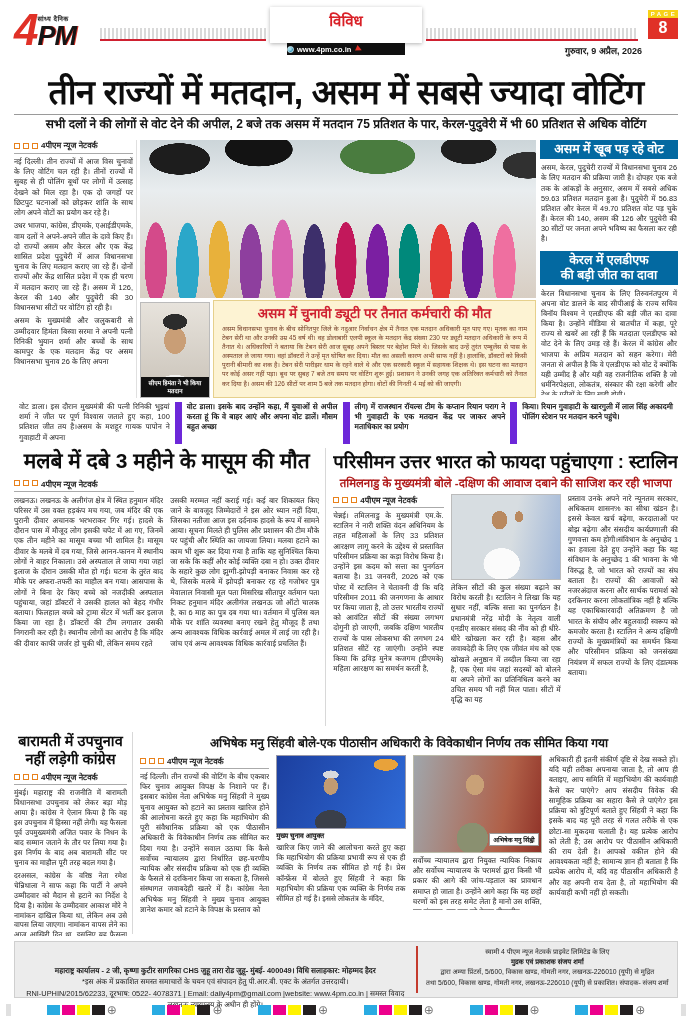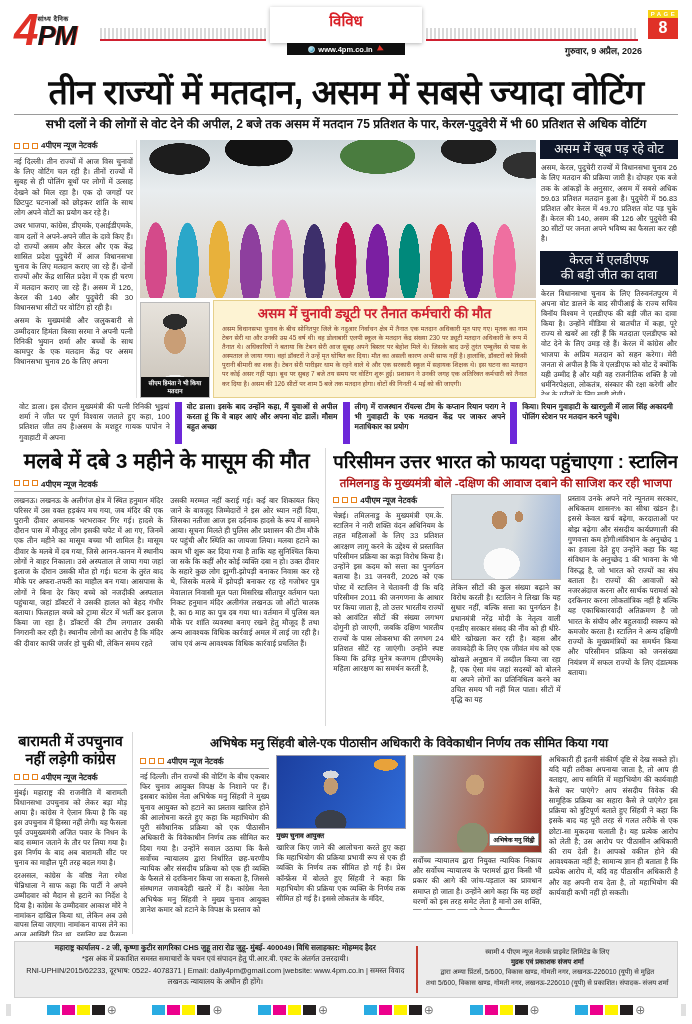--- a/index.html
+++ b/index.html
@@ -12,21 +12,21 @@
   .logo { position:absolute; left:0; top:0; display:flex; align-items:flex-start; }
   .logo-4 { color:#e03127; font-size:44px; font-weight:bold; font-style:italic; line-height:0.9; letter-spacing:-2px; }
   .logo-right { display:flex; flex-direction:column; margin-left:1px; margin-top:4px; }
   .logo-tag { font-size:6.5px; font-weight:bold; color:#111; letter-spacing:0.5px; }
   .logo-pm { font-size:27px; font-weight:bold; font-style:italic; color:#161616; line-height:1; letter-spacing:-1px; text-shadow:1px 0 #e03127; }
   .stripe { position:absolute; top:18px; height:13px; background:repeating-linear-gradient(90deg,#d9d9d9 0 2px,#ffffff 2px 4px); border-bottom:2px solid #cf2030; }
   .stripe.left { left:86px; width:166px; }
   .stripe.right { left:412px; width:212px; }
   .center-tab { position:absolute; left:50%; transform:translateX(-50%); top:-3px; width:152px; height:36px; background:#fff; box-shadow:0 1px 4px rgba(0,0,0,.3); text-align:center; }
   .section-name { color:#d92027; font-weight:bold; font-size:15px; padding-top:3px; }
-  .web-bar { position:absolute; left:50%; transform:translateX(-50%); top:33px; width:118px; height:12px; background:#101010; color:#fff; display:flex; align-items:center; justify-content:center; gap:3px; font-size:7.5px; font-weight:bold; }
+  .web-bar { position:absolute; left:50%; transform:translateX(-50%); top:33px; width:118px; height:12px; background:#101010; color:#fff; display:flex; align-items:center; justify-content:flex-start; gap:3px; font-size:7.5px; font-weight:bold; }
   .globe { width:7px; height:7px; border-radius:50%; background:radial-gradient(circle at 35% 35%, #9fd8e8 0 30%, #2a8ab0 70%); border:0.5px solid #cfeef7; }
   .cursor { width:0; height:0; border-left:6px solid #e03127; border-top:3px solid transparent; border-bottom:3px solid transparent; transform:rotate(25deg); margin-left:2px; }
   .page-badge { position:absolute; right:0; top:0; width:30px; text-align:center; }
   .page-word { background:#f7d117; color:#fff; font-size:6px; font-weight:bold; letter-spacing:2.5px; padding:1px 0 1px 2px; }
   .page-num { background:#e03127; color:#fff; font-size:16px; font-weight:bold; padding:1px 0 2px; }
   .hdr-date { position:absolute; right:36px; top:34px; font-size:9px; font-weight:bold; color:#1a1a1a; }
 
   
   .lead-headline { position:absolute; top:68px; left:0; width:692px; text-align:center; font-size:34px; font-weight:bold; color:#0d0d0d; white-space:nowrap; overflow:hidden; letter-spacing:-0.5px; }
   .lead-subhead { position:absolute; top:114px; left:14px; width:664px; border-top:1px solid #9a9a9a; text-align:center; font-size:12px; font-weight:bold; color:#141414; white-space:nowrap; overflow:hidden; }
@@ -67,21 +67,21 @@
       radial-gradient(ellipse 18px 22px at 50% 40%, #c99e76 60%, transparent 61%),
       radial-gradient(ellipse 34px 24px at 50% 92%, #f2f2f0 60%, transparent 61%),
       linear-gradient(#e7e3dc,#c9c2b8); }
   .cm-cap { position:absolute; bottom:0; left:0; right:0; background:#111; color:#fff; font-size:6px; font-weight:bold; text-align:center; padding:2px 1px; }
   .duty-box { position:absolute; top:300px; left:213px; width:323px; height:98px; background:#fdf3d3; border:1px solid #e6d08c; padding:3px 8px; }
   .duty-title { color:#cf2030; font-weight:bold; font-size:13.5px; text-align:center; white-space:nowrap; overflow:hidden; }
   .duty-body { font-size:6.4px; line-height:1.42; text-align:justify; color:#77412a; margin-top:2px; overflow:hidden; height:72px; }
 
   
   .sidebar { position:absolute; top:140px; left:540px; width:138px; height:258px; }
-  .red-h { background:#0f172a; color:#fff; font-weight:normal; font-size:12.5px; text-align:center; padding:2px 2px 3px; line-height:1.15; }
+  .red-h { background:#0369a1; color:#fff; font-weight:bold; font-size:12.5px; text-align:center; padding:2px 2px 3px; line-height:1.15; }
   .sb-body { font-size:7.3px; line-height:1.38; text-align:justify; color:#1c1c1c; padding:4px 1px 5px; overflow:hidden; }
   .sb-b1 { height:92px; } .sb-b2 { height:110px; }
 
   
   .lead-cont { position:absolute; top:402px; left:14px; width:664px; height:42px; display:flex; }
   .lead-cont .cc { flex:1; padding:0 5px; overflow:hidden; }
   .lead-cont .cc + .cc { border-left:7px solid #6d28d9;font-weight:bold; }
 
   
   .middle { position:absolute; top:448px; left:14px; width:664px; height:278px; display:flex; }
@@ -122,21 +122,21 @@
   .cec-cap { font-size:6.8px; font-weight:bold; text-align:left; margin:2px 0 3px; color:#111; }
   .sin-photo { position:relative; width:100%; height:98px; border:1px solid #bba; margin-bottom:3px;
     background:
       radial-gradient(ellipse 15px 17px at 48% 30%, #c9a177 60%, transparent 61%),
       radial-gradient(ellipse 26px 26px at 46% 86%, #8a9070 60%, transparent 61%),
       linear-gradient(100deg,#a0a6ab 0%, #b06048 70%, #8f3228 100%); }
   .sin-cap { position:absolute; right:2px; bottom:6px; background:#fff; color:#111; border:1px solid #999; font-size:6.3px; font-weight:bold; padding:1px 3px; }
 
   
   .footer { position:absolute; top:941px; left:14px; width:664px; height:57px; background:#ececec; border:1px solid #cfcfcf; display:flex; }
-  .ft-left { flex:1.58; text-align:center; font-size:7.4px; line-height:1.55; color:#222; padding:0 8px; }
+  .ft-left { flex:1.58; text-align:center; font-size:7.4px; line-height:1.55; color:#222; padding:23px 8px; }
   .ft-div { width:2px; background:#c43b2e; margin:4px 0; }
   .ft-right { flex:1; text-align:center; font-size:6.8px; line-height:1.5; color:#222; padding:5px 8px; }
   .ft-b { font-weight:bold; }
 
   
   .cmyk { position:absolute; top:1004px; left:6px; width:680px; display:flex; justify-content:space-between; align-items:center; }
   .endcap { width:5px; height:12px; background:#e0e0e0; }
   .cg { display:flex; align-items:center; gap:2px; }
   .cg i { display:block; width:13px; height:10px; }
   .c-c { background:#29abe2; } .c-m { background:#ec008c; } .c-y { background:#fff200; } .c-k { background:#231f20; }

